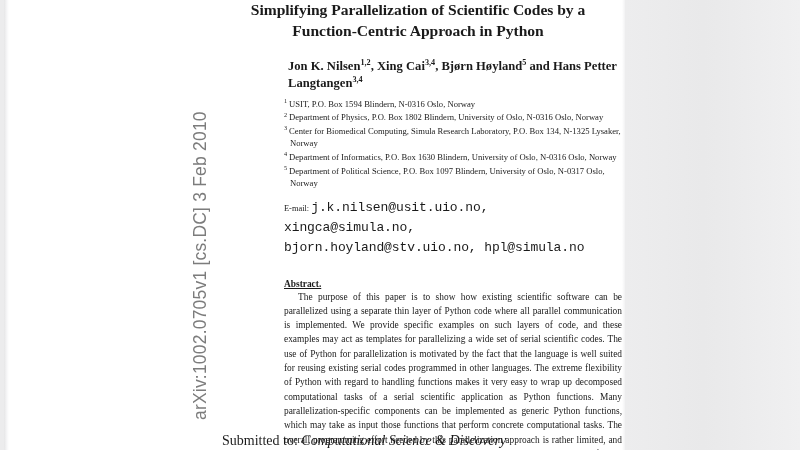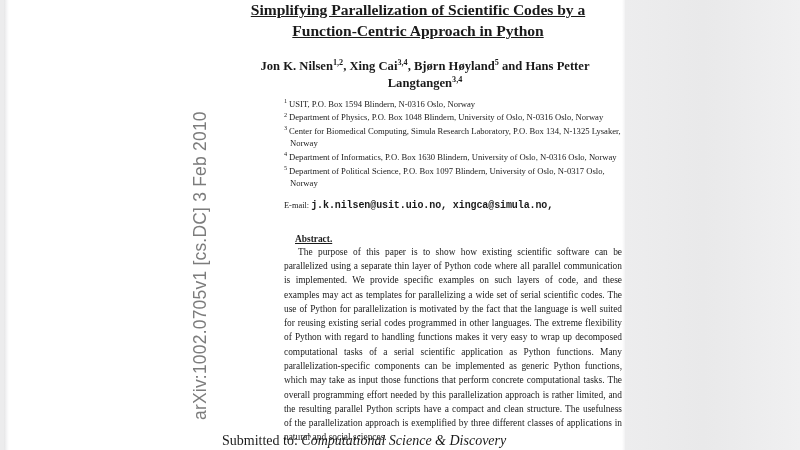--- a/index.html
+++ b/index.html
@@ -87,30 +87,28 @@
     margin: 0;
     padding: 0 0 0 0;
     width: 360px;
     margin-left: 6px;
     padding-top: 0px;
     font-size: 15.6px;
     font-weight: bold;
     line-height: 1.33;
     text-align: center;
     letter-spacing: -0.05px;
-    text-decoration: underline;
   }
   #authors {
-    margin-left: 24px;
+    margin-left: 56px;
     width: 338px;
     margin-top: 17px;
     font-size: 12.6px;
     font-weight: bold;
     line-height: 1.32;
-    text-align: center;
   }
   #authors sup {
     font-size: 8.2px;
     font-weight: bold;
     vertical-align: super;
     line-height: 0;
   }
   #affiliations {
     margin-left: 52px;
     width: 340px;
@@ -131,33 +129,32 @@
   }
   #emails {
     margin-left: 52px;
     width: 340px;
     margin-top: 9px;
     font-size: 8.4px;
     line-height: 1.55;
   }
   #emails .mono {
     font-family: "Liberation Mono", monospace;
-    font-size: 10px;
+    font-size: 13px;
     letter-spacing: -0.1px;
-    font-weight: bold;
   }
   #abstract {
     margin-left: 52px;
     width: 338px;
     margin-top: 20px;
   }
   #abstract-heading {
     font-size: 9.4px;
     font-weight: bold;
-    margin: 0 0 1px 11px;
+    margin: 0 0 1px 0;
     text-decoration: underline;
   }
   #abstract-body {
     font-size: 9.4px;
     line-height: 1.52;
     text-align: justify;
     text-indent: 14px;
     margin: 0;
     word-spacing: 0.2px;
   }
@@ -189,28 +186,29 @@
     <div id="content">
 
       <h1 id="title">Simplifying Parallelization of Scientific Codes by a Function-Centric Approach in Python</h1>
 
       <div id="authors">
         <span>Jon K. Nilsen</span><sup>1,2</sup><span>, </span><span>Xing Cai</span><sup>3,4</sup><span>, </span><span>Bjørn Høyland</span><sup>5</sup><span> and </span><span>Hans Petter Langtangen</span><sup>3,4</sup>
       </div>
 
       <div id="affiliations">
         <p class="affiliation"><sup>1</sup><span>USIT, P.O. Box 1594 Blindern, N-0316 Oslo, Norway</span></p>
-        <p class="affiliation"><sup>2</sup><span>Department of Physics, P.O. Box 1048 Blindern, University of Oslo, N-0316 Oslo, Norway</span></p>
+        <p class="affiliation"><sup>2</sup><span>Department of Physics, P.O. Box 1802 Blindern, University of Oslo, N-0316 Oslo, Norway</span></p>
         <p class="affiliation"><sup>3</sup><span>Center for Biomedical Computing, Simula Research Laboratory, P.O. Box 134, N-1325 Lysaker, Norway</span></p>
         <p class="affiliation"><sup>4</sup><span>Department of Informatics, P.O. Box 1630 Blindern, University of Oslo, N-0316 Oslo, Norway</span></p>
         <p class="affiliation"><sup>5</sup><span>Department of Political Science, P.O. Box 1097 Blindern, University of Oslo, N-0317 Oslo, Norway</span></p>
       </div>
 
       <div id="emails">
         <span>E-mail: </span><span class="mono">j.k.nilsen@usit.uio.no, xingca@simula.no,</span><br>
+        <span class="mono">bjorn.hoyland@stv.uio.no, hpl@simula.no</span>
       </div>
 
       <div id="abstract">
         <div id="abstract-heading">Abstract.</div>
         <p id="abstract-body">The purpose of this paper is to show how existing scientific software can be parallelized using a separate thin layer of Python code where all parallel communication is implemented. We provide specific examples on such layers of code, and these examples may act as templates for parallelizing a wide set of serial scientific codes. The use of Python for parallelization is motivated by the fact that the language is well suited for reusing existing serial codes programmed in other languages. The extreme flexibility of Python with regard to handling functions makes it very easy to wrap up decomposed computational tasks of a serial scientific application as Python functions. Many parallelization-specific components can be implemented as generic Python functions, which may take as input those functions that perform concrete computational tasks. The overall programming effort needed by this parallelization approach is rather limited, and the resulting parallel Python scripts have a compact and clean structure. The usefulness of the parallelization approach is exemplified by three different classes of applications in natural and social sciences.</p>
       </div>
 
     </div>
 
     <div id="submitted">

